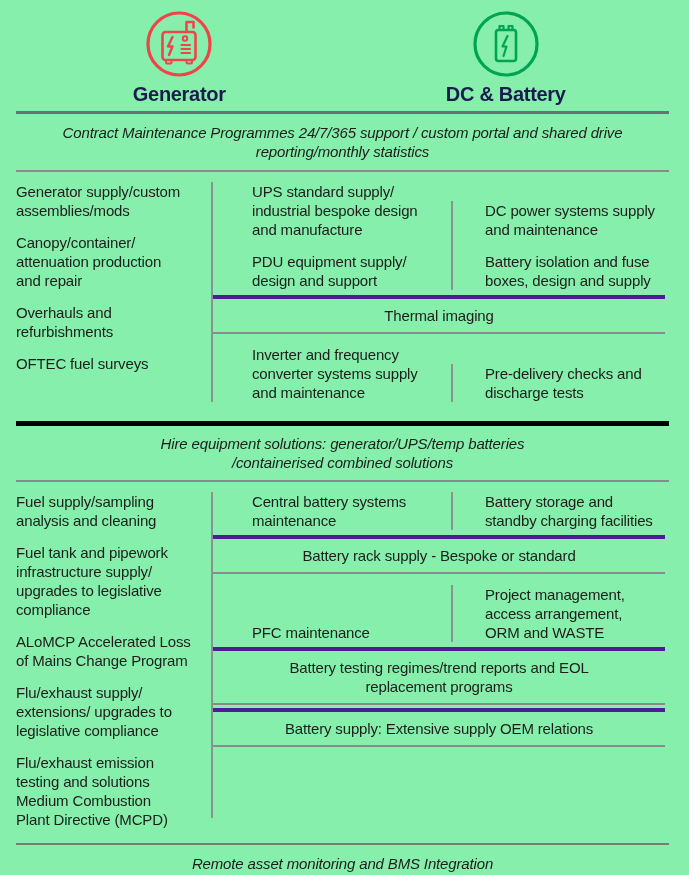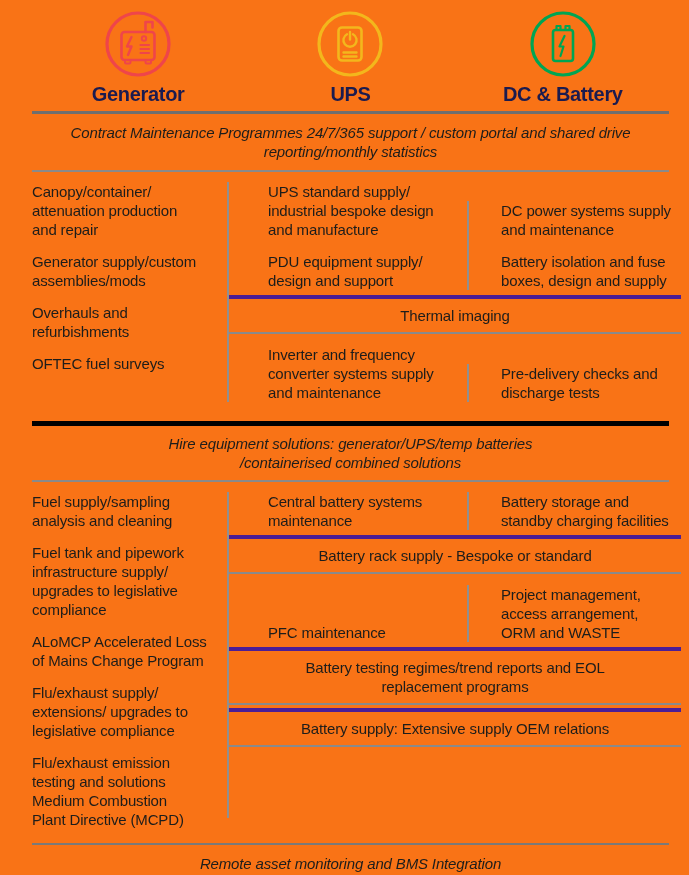--- a/index.html
+++ b/index.html
@@ -1,22 +1,22 @@
 <!DOCTYPE html>
 <html><head>
 <meta charset="utf-8">
 <style>
   html,body { margin:0; padding:0; background:#ffffff; }
   .page {
     position:relative;
     width:689px; height:875px;
     box-sizing:border-box;
-    padding:6px 20px 0 32px;
+    padding:6px 20px 0 16px;
     overflow:hidden;
-    background:#f97316;
+    background:#86efac;
     font-family:"Liberation Sans", sans-serif;
     color:#1d1d1b;
     font-size:15px;
     letter-spacing:-0.15px;
   }
 
   
   .hdr {
     display:flex;
     border-bottom:3px solid #6f6f6f;
@@ -87,56 +87,44 @@
           <path d="M31.5 31 L27 40.5 L31.5 40.5 L28 49" stroke-width="2.4"></path>
           <circle cx="44" cy="32.5" r="2.2" stroke-width="2"></circle>
           <path d="M40.5 39 H49 M40.5 43 H49 M40.5 47 H49" stroke-width="2.2"></path>
           <rect x="25" y="54" width="5.5" height="3.5" rx="1" stroke-width="2"></rect>
           <rect x="45.5" y="54" width="5.5" height="3.5" rx="1" stroke-width="2"></rect>
         </svg>
       </span>
       <div class="hdr-label">Generator</div>
     </div>
 
-    <div class="hdr-col">
-      <span class="icon icon-yellow">
-        <svg viewBox="0 0 76 76" width="76" height="76" fill="none" stroke="currentColor" stroke-linecap="round" stroke-linejoin="round">
-          <circle cx="38" cy="38" r="31" stroke-width="3.2"></circle>
-          <rect x="26.5" y="21.5" width="23" height="33" rx="3.5" stroke-width="2.6"></rect>
-          <path d="M35 28.2 A6.6 6.6 0 1 0 41 28.2" stroke-width="2.4"></path>
-          <path d="M38 26 V33.5" stroke-width="2.4"></path>
-          <path d="M31.5 46.5 H44.5 M31.5 50.5 H44.5" stroke-width="2.4"></path>
-        </svg>
-      </span>
-      <div class="hdr-label">UPS</div>
-    </div>
 
     <div class="hdr-col">
       <span class="icon icon-green">
         <svg viewBox="0 0 76 76" width="76" height="76" fill="none" stroke="currentColor" stroke-linecap="round" stroke-linejoin="round">
           <circle cx="38" cy="38" r="31" stroke-width="3.2"></circle>
           <rect x="28" y="24" width="20" height="31" rx="2.5" stroke-width="2.6"></rect>
           <path d="M31.5 24 V20 H35.5 V24 M40.5 24 V20 H44.5 V24" stroke-width="2.2"></path>
           <path d="M39.5 30 L34.5 40.5 L38.5 40.5 L35.5 50" stroke-width="2.2"></path>
         </svg>
       </span>
       <div class="hdr-label">DC &amp; Battery</div>
     </div>
   </div>
 
   <div class="band band-contract">Contract Maintenance Programmes 24/7/365 support / custom portal and shared drive
 reporting/monthly statistics</div>
 
   <div class="grid-section">
     <div class="colA">
+      <p class="svc">Generator supply/custom
+assemblies/mods</p>
       <p class="svc">Canopy/container/
 attenuation production
 and repair</p>
-      <p class="svc">Generator supply/custom
-assemblies/mods</p>
       <p class="svc">Overhauls and
 refurbishments</p>
       <p class="svc">OFTEC fuel surveys</p>
     </div>
     <div class="rightwrap">
       <div class="pair">
         <div class="c2">
           <p class="svc">UPS standard supply/
 industrial bespoke design
 and manufacture</p>

